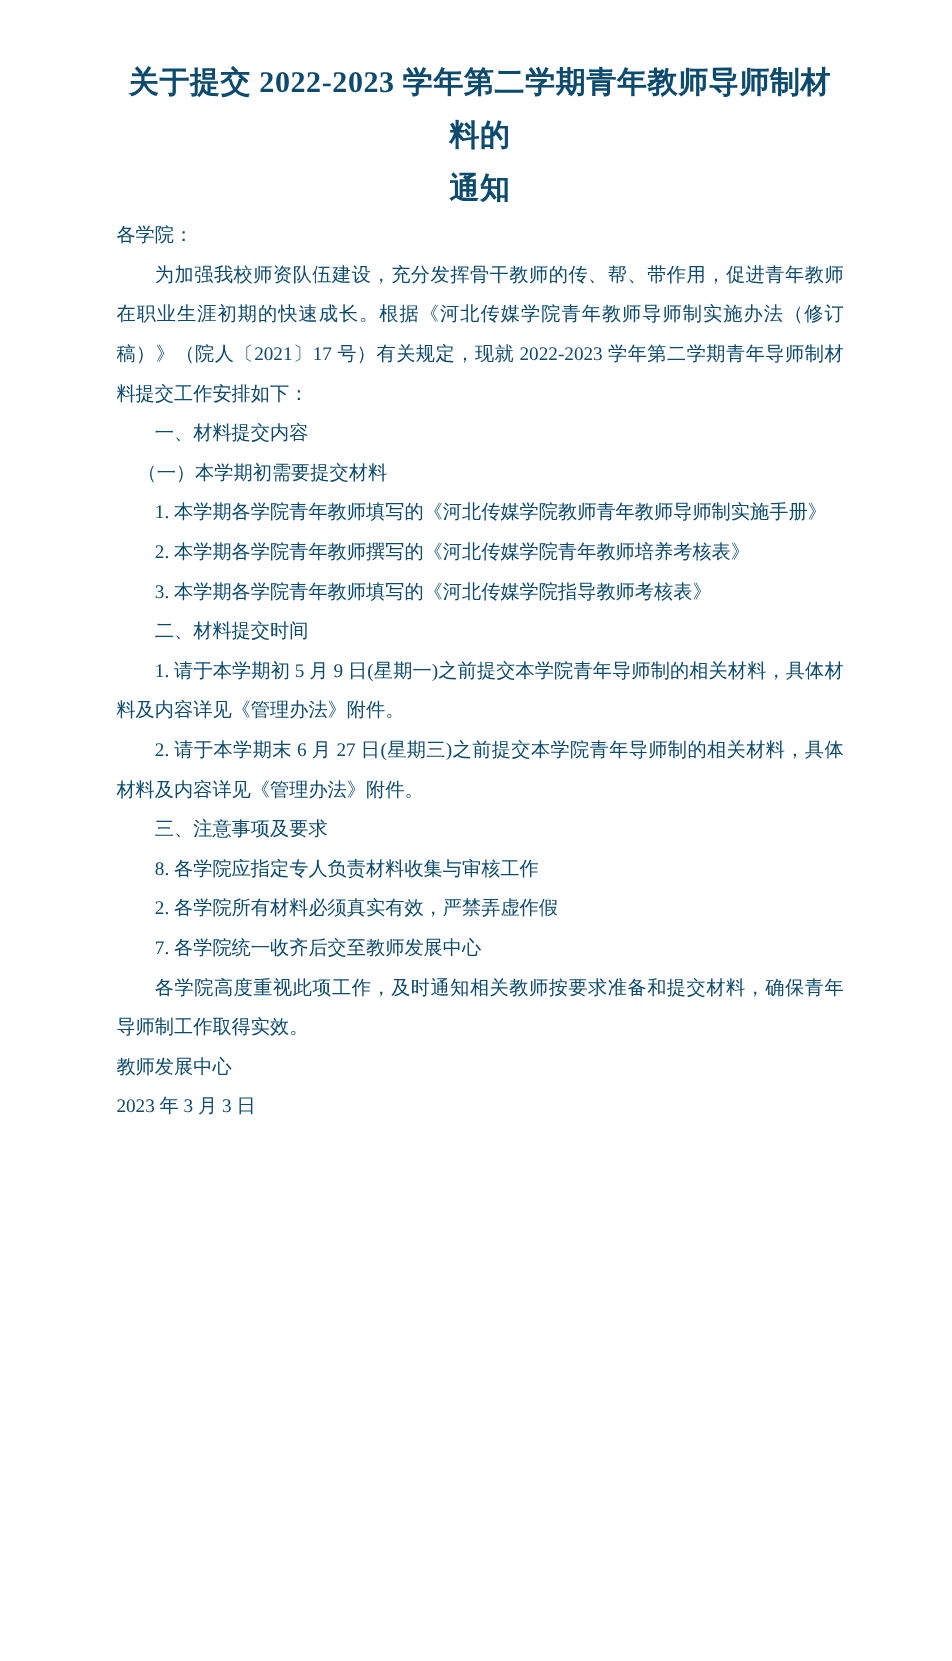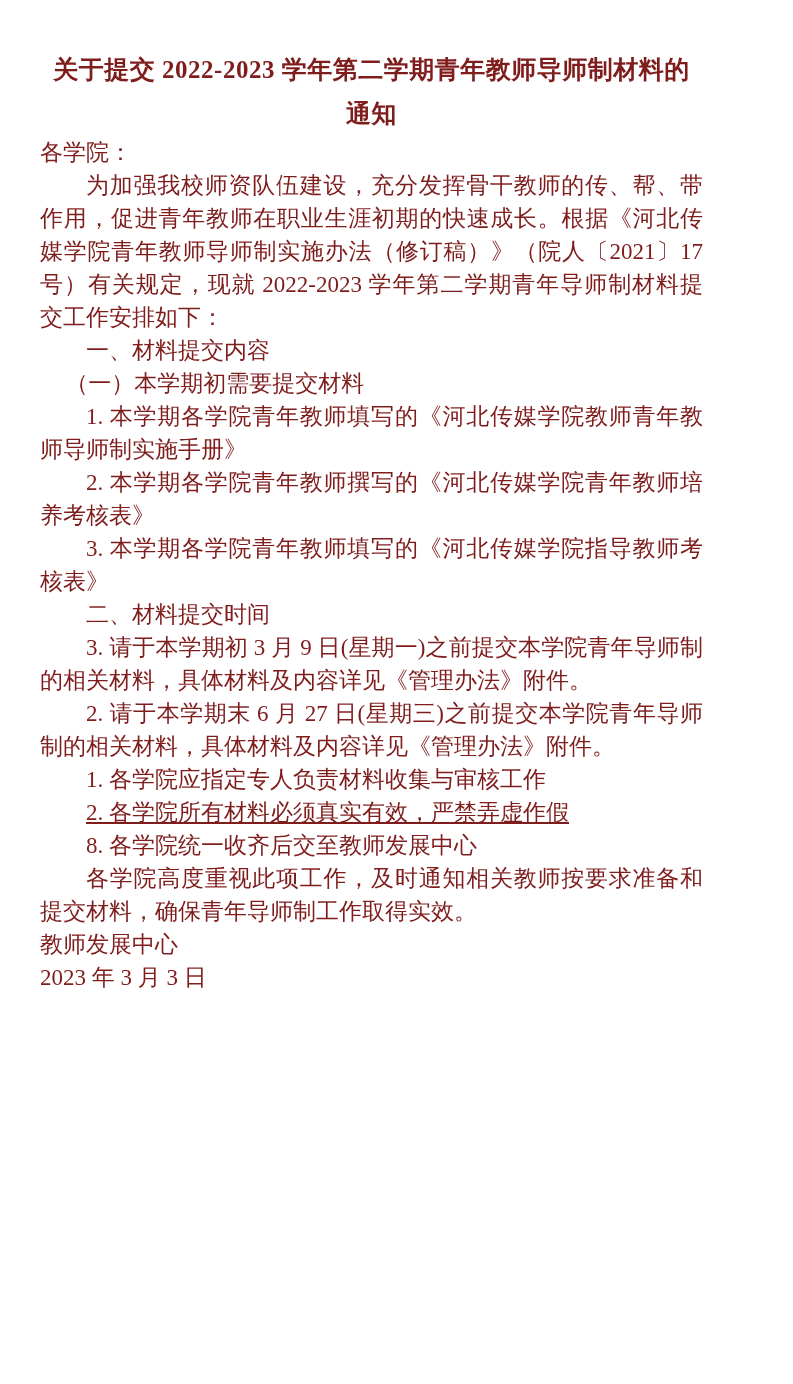--- a/index.html
+++ b/index.html
@@ -5,45 +5,45 @@
   html, body {
     margin: 0;
     padding: 0;
     background: #ffffff;
   }
   .page {
     position: relative;
     width: 793px;
     height: 1384px;
     box-sizing: border-box;
-    padding: 48px 90px 0 40px;
+    padding: 48px 90px 0 97px;
     background: #ffffff;
-    color: #7f1d1d;
+    color: #0c4a6e;
     font-family: "Liberation Serif", "DejaVu Serif", serif;
     overflow: hidden;
   }
   .doc-title {
     margin: 0;
     font-size: 25px;
     font-weight: bold;
     line-height: 44px;
     text-align: center;
     letter-spacing: 0.5px;
   }
   .doc-title .title-line { display: block; }
   p.doc-p {
     margin: 0;
-    font-size: 23px;
+    font-size: 16px;
     line-height: 33px;
     text-align: justify;
   }
   .indent2 { text-indent: 2em; }
   .indent1 { text-indent: 1.1em; }
   .no-indent { text-indent: 0; }
-  .gap-top { margin-top: 14px; text-decoration: underline; }
+  .gap-top { margin-top: 14px; }
   .blank-before { margin-top: 33px; }
   .sig-org {
     margin-top: 100px;
     text-align: right;
     text-indent: 0;
   }
   .sig-date {
     margin-top: 17px;
     text-align: right;
     text-indent: 0;
@@ -63,25 +63,26 @@
 
   <p class="doc-p indent2">为加强我校师资队伍建设，充分发挥骨干教师的传、帮、带作用，促进青年教师在职业生涯初期的快速成长。根据《河北传媒学院青年教师导师制实施办法（修订稿）》（院人〔2021〕17 号）有关规定，现就 2022-2023 学年第二学期青年导师制材料提交工作安排如下：</p>
 
   <p class="doc-p indent2">一、材料提交内容</p>
   <p class="doc-p indent1">（一）本学期初需要提交材料</p>
   <p class="doc-p indent2">1. 本学期各学院青年教师填写的《河北传媒学院教师青年教师导师制实施手册》</p>
   <p class="doc-p indent2">2. 本学期各学院青年教师撰写的《河北传媒学院青年教师培养考核表》</p>
   <p class="doc-p indent2">3. 本学期各学院青年教师填写的《河北传媒学院指导教师考核表》</p>
 
   <p class="doc-p indent2">二、材料提交时间</p>
-  <p class="doc-p indent2">3. 请于本学期初 3 月 9 日(星期一)之前提交本学院青年导师制的相关材料，具体材料及内容详见《管理办法》附件。</p>
+  <p class="doc-p indent2">1. 请于本学期初 5 月 9 日(星期一)之前提交本学院青年导师制的相关材料，具体材料及内容详见《管理办法》附件。</p>
   <p class="doc-p indent2">2. 请于本学期末 6 月 27 日(星期三)之前提交本学院青年导师制的相关材料，具体材料及内容详见《管理办法》附件。</p>
 
-  <p class="doc-p indent2">1. 各学院应指定专人负责材料收集与审核工作</p>
+  <p class="doc-p indent2">三、注意事项及要求</p>
+  <p class="doc-p indent2">8. 各学院应指定专人负责材料收集与审核工作</p>
   <p class="doc-p indent2 gap-top">2. 各学院所有材料必须真实有效，严禁弄虚作假</p>
-  <p class="doc-p indent2">8. 各学院统一收齐后交至教师发展中心</p>
+  <p class="doc-p indent2">7. 各学院统一收齐后交至教师发展中心</p>
 
   <p class="doc-p indent2 blank-before">各学院高度重视此项工作，及时通知相关教师按要求准备和提交材料，确保青年导师制工作取得实效。</p>
 
   <p class="doc-p sig-org">教师发展中心</p>
   <p class="doc-p sig-date">2023 年 3 月 3 日</p>
 
 </div>
 
 </body></html>

